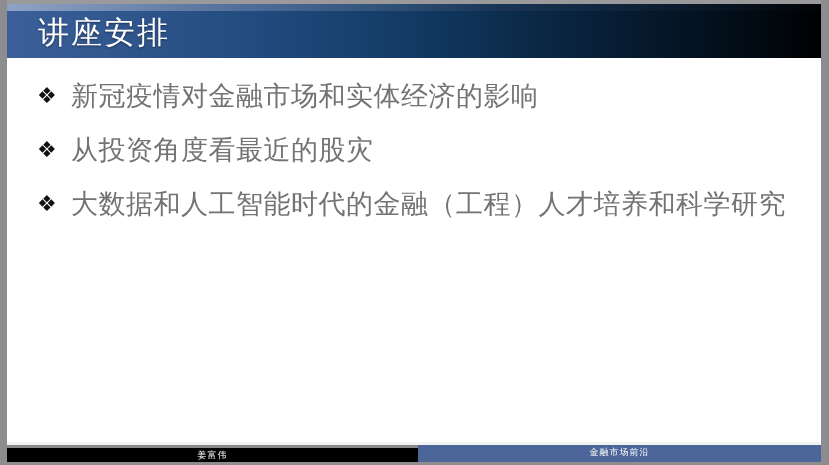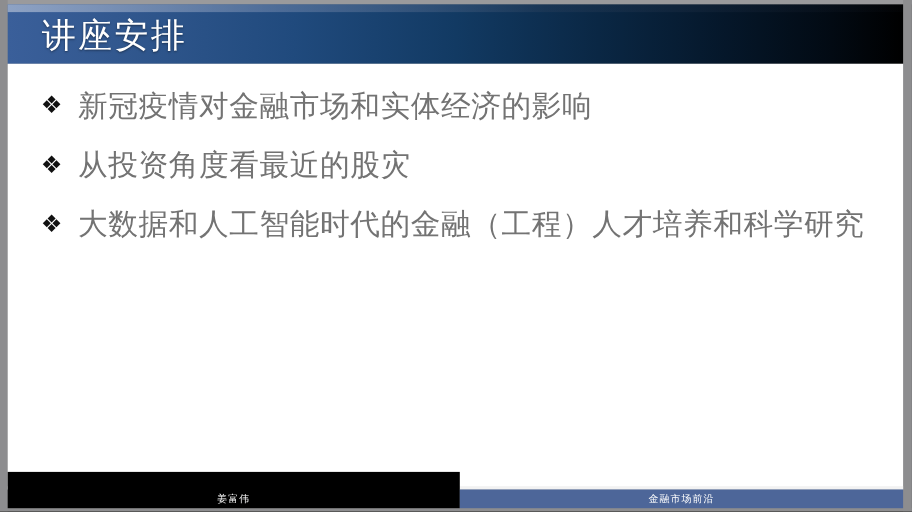--- a/index.html
+++ b/index.html
@@ -101,36 +101,37 @@
     letter-spacing: .5px;
     word-break: break-all;
   }
 
   
   .footer-left {
     position: absolute;
     left: 7px;
     bottom: 3px;
     width: 411px;
-    height: 33px;
+    height: 14px;
     background: #000000;
     display: flex;
-    align-items: flex-end;
+    align-items: center;
     justify-content: center;
   }
   .footer-right {
     position: absolute;
     left: 418px;
     bottom: 3px;
     width: 403px;
     height: 17px;
     background: #4d6699;
     display: flex;
     align-items: flex-start;
     justify-content: center;
+    font-family: Liberation Mono, monospace;
   }
   .footer-text {
     font-size: 9px;
     color: #ffffff;
     letter-spacing: 1px;
     line-height: 17px;
     white-space: nowrap;
   }
   .footer-gap {
     position: absolute;

